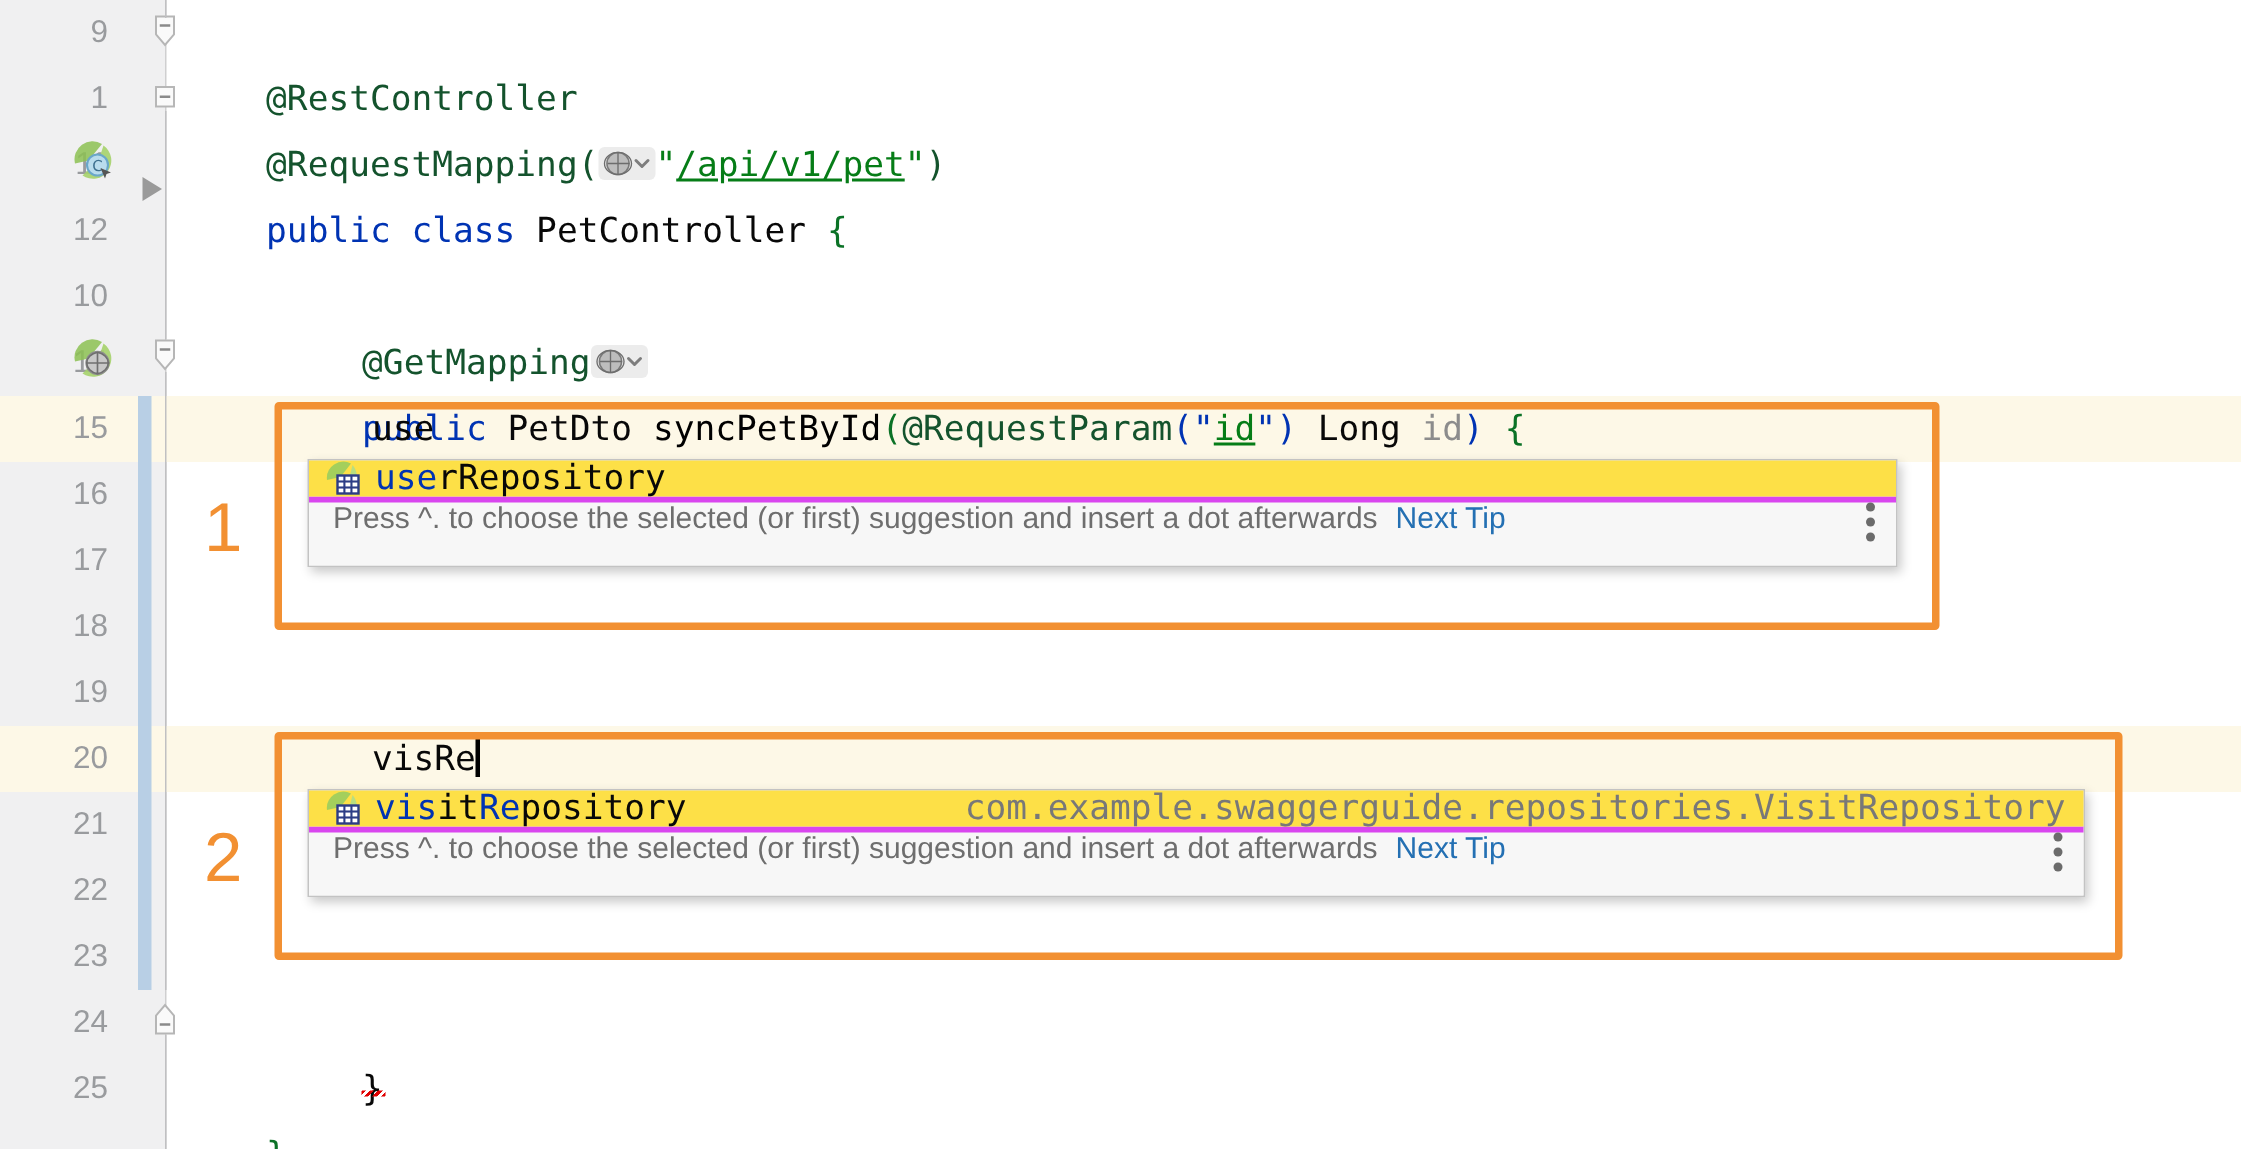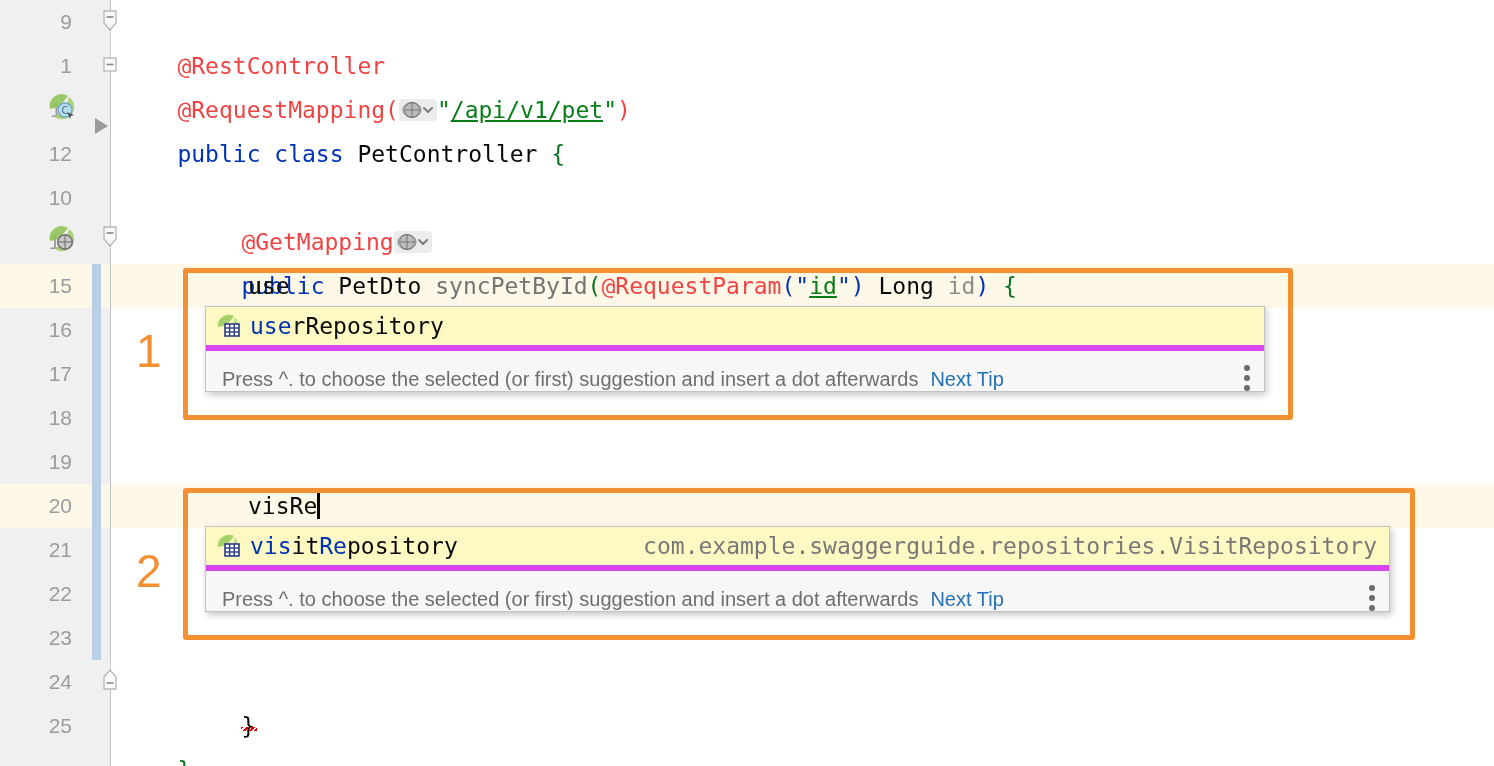--- a/index.html
+++ b/index.html
@@ -52,22 +52,22 @@
     font-size: 23px;
     white-space: pre;
     color: #080808;
   }
   .caret-row {
     position: absolute; left: 110px; width: 1384px; height: 44px;
     background: #fdf8e7;
   }
 
   .kw      { color: #0033b3; }
-  .anno    { color: #ef4444; }
-  .meth    { color: #737373; }
+  .anno    { color: #14532d; }
+  .meth    { color: #000000; }
   .str     { color: #067d17; }
   .paren   { color: #0b7226; }
   .bparen  { color: #0033b3; }
   .ident   { color: #080808; }
   .param   { color: #8c8c8c; }
   .brace-g { color: #0b7226; }
   .strlink { color: #067d17; text-decoration: underline; }
   .err-squig {
     position: relative;
   }
@@ -95,23 +95,23 @@
 
   
   .popup {
     position: absolute;
     background: #f7f7f7;
     border: 1px solid #c3c3c3;
     box-shadow: 2px 3px 7px rgba(0,0,0,0.22);
   }
   .popup-row {
     position: relative;
-    height: 38px;
+    height: 24px;
     display: flex; align-items: center;
-    background: #fef9c3;
+    background: #fde047;
     padding-left: 10px;
   }
   .popup-row .entry {
     font-family: "DejaVu Sans Mono", monospace;
     font-size: 23px;
     color: #080808;
     white-space: pre;
   }
   .match { color: #0033b3; }
   .popup-row .tail {
@@ -119,23 +119,23 @@
     font-family: "DejaVu Sans Mono", monospace;
     font-size: 23px;
     color: #787878;
     white-space: pre;
   }
   .bean-icon { width: 26px; height: 26px; margin-right: 8px; flex: 0 0 26px; }
 
   .hint-bar {
     height: 46px;
     background: #f7f7f7;
-    display: flex; align-items: flex-end;
+    display: flex; align-items: flex-start;
     padding-left: 16px;
-    border-top: 6px solid #d946ef;
+    border-top: 4px solid #d946ef;
   }
   .hint-text {
     font-family: "Liberation Sans", sans-serif;
     font-size: 20px; color: #6e6e6e; white-space: pre;
   }
   .hint-link {
     font-family: "Liberation Sans", sans-serif;
     font-size: 20px; color: #2470b3; margin-left: 12px; cursor: pointer;
   }
   .kebab {

